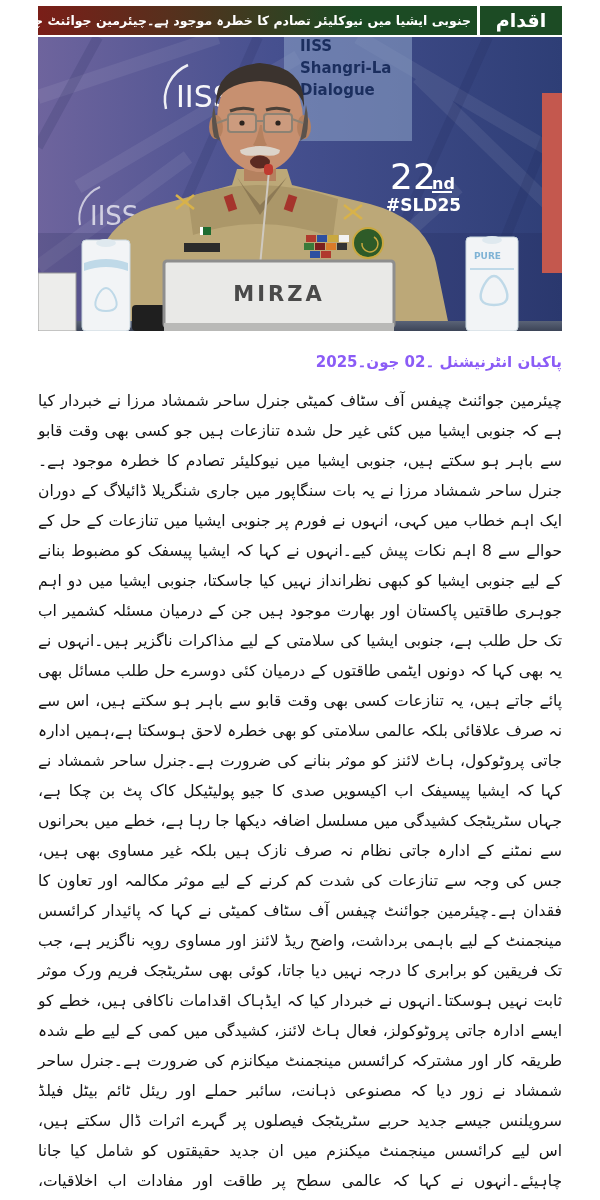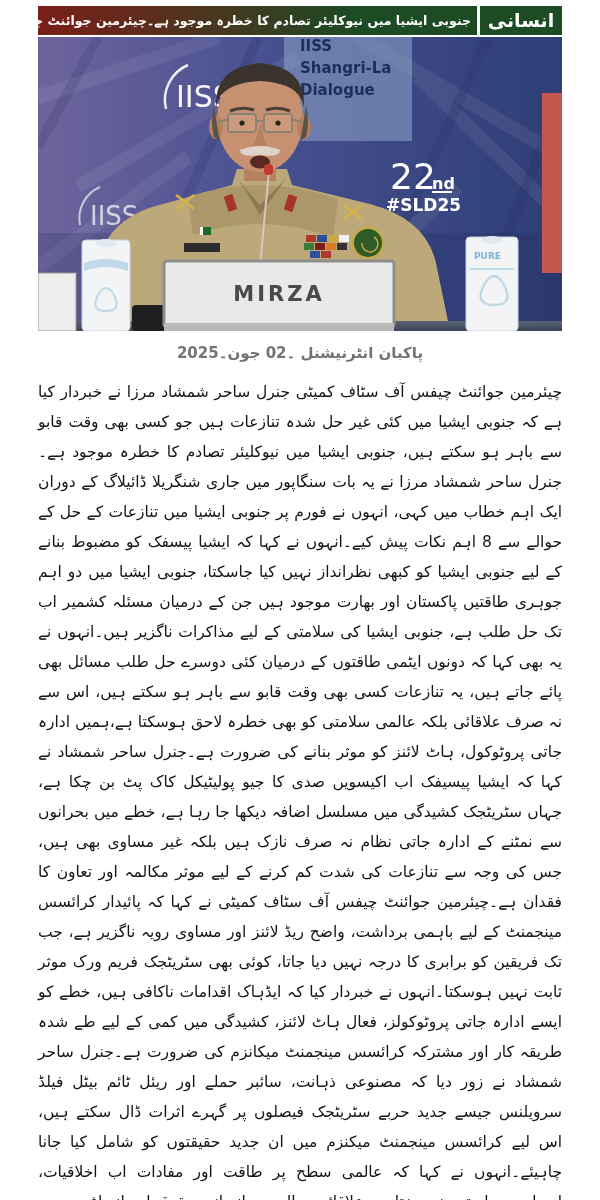--- a/index.html
+++ b/index.html
@@ -12,36 +12,36 @@
     font-size:19px;line-height:29px;text-align:center;flex:0 0 auto;}
   .masthead-sep{width:3px;background:#ffffff;flex:0 0 auto;}
   .headline-box{flex:1 1 auto;background:linear-gradient(to right,#7a1e18 0%,#57301d 30%,#1c4b24 72%);
     color:#ffffff;font-size:12.5px;font-weight:bold;line-height:29px;
     text-align:right;padding:0 6px 0 2px;white-space:nowrap;overflow:hidden;}
 
   
   .photo{width:524px;height:294px;margin-top:2px;display:block;}
 
   
-  .byline{margin-top:13px;text-align:center;direction:rtl;color:#737373;
+  .byline{margin-top:22px;direction:rtl;color:#8b5cf6;
     font-weight:bold;font-size:15px;}
 
   
   .article{margin-top:15px;direction:rtl;text-align:justify;color:#141414;
     font-size:15.5px;line-height:30px;padding-bottom:18px;}
 
   svg text{font-family:"DejaVu Sans","Liberation Sans",sans-serif;}
 </style>
 </head>
 <body>
 
 <div class="page">
 
   <div class="masthead">
-    <div class="logo-box">انسانی</div>
+    <div class="logo-box">اقدام</div>
     <div class="masthead-sep"></div>
     <div class="headline-box">جنوبی ایشیا میں نیوکلیئر تصادم کا خطرہ موجود ہے۔چیئرمین جوائنٹ چیف آف سٹاف</div>
   </div>
 
   <svg class="photo" viewBox="0 0 524 294" preserveAspectRatio="none">
     <defs>
       <linearGradient id="bgGrad" x1="0" y1="0" x2="1" y2="0">
         <stop offset="0" stop-color="#6e649d"></stop>
         <stop offset="0.45" stop-color="#46508f"></stop>
         <stop offset="1" stop-color="#2e3e76"></stop>

